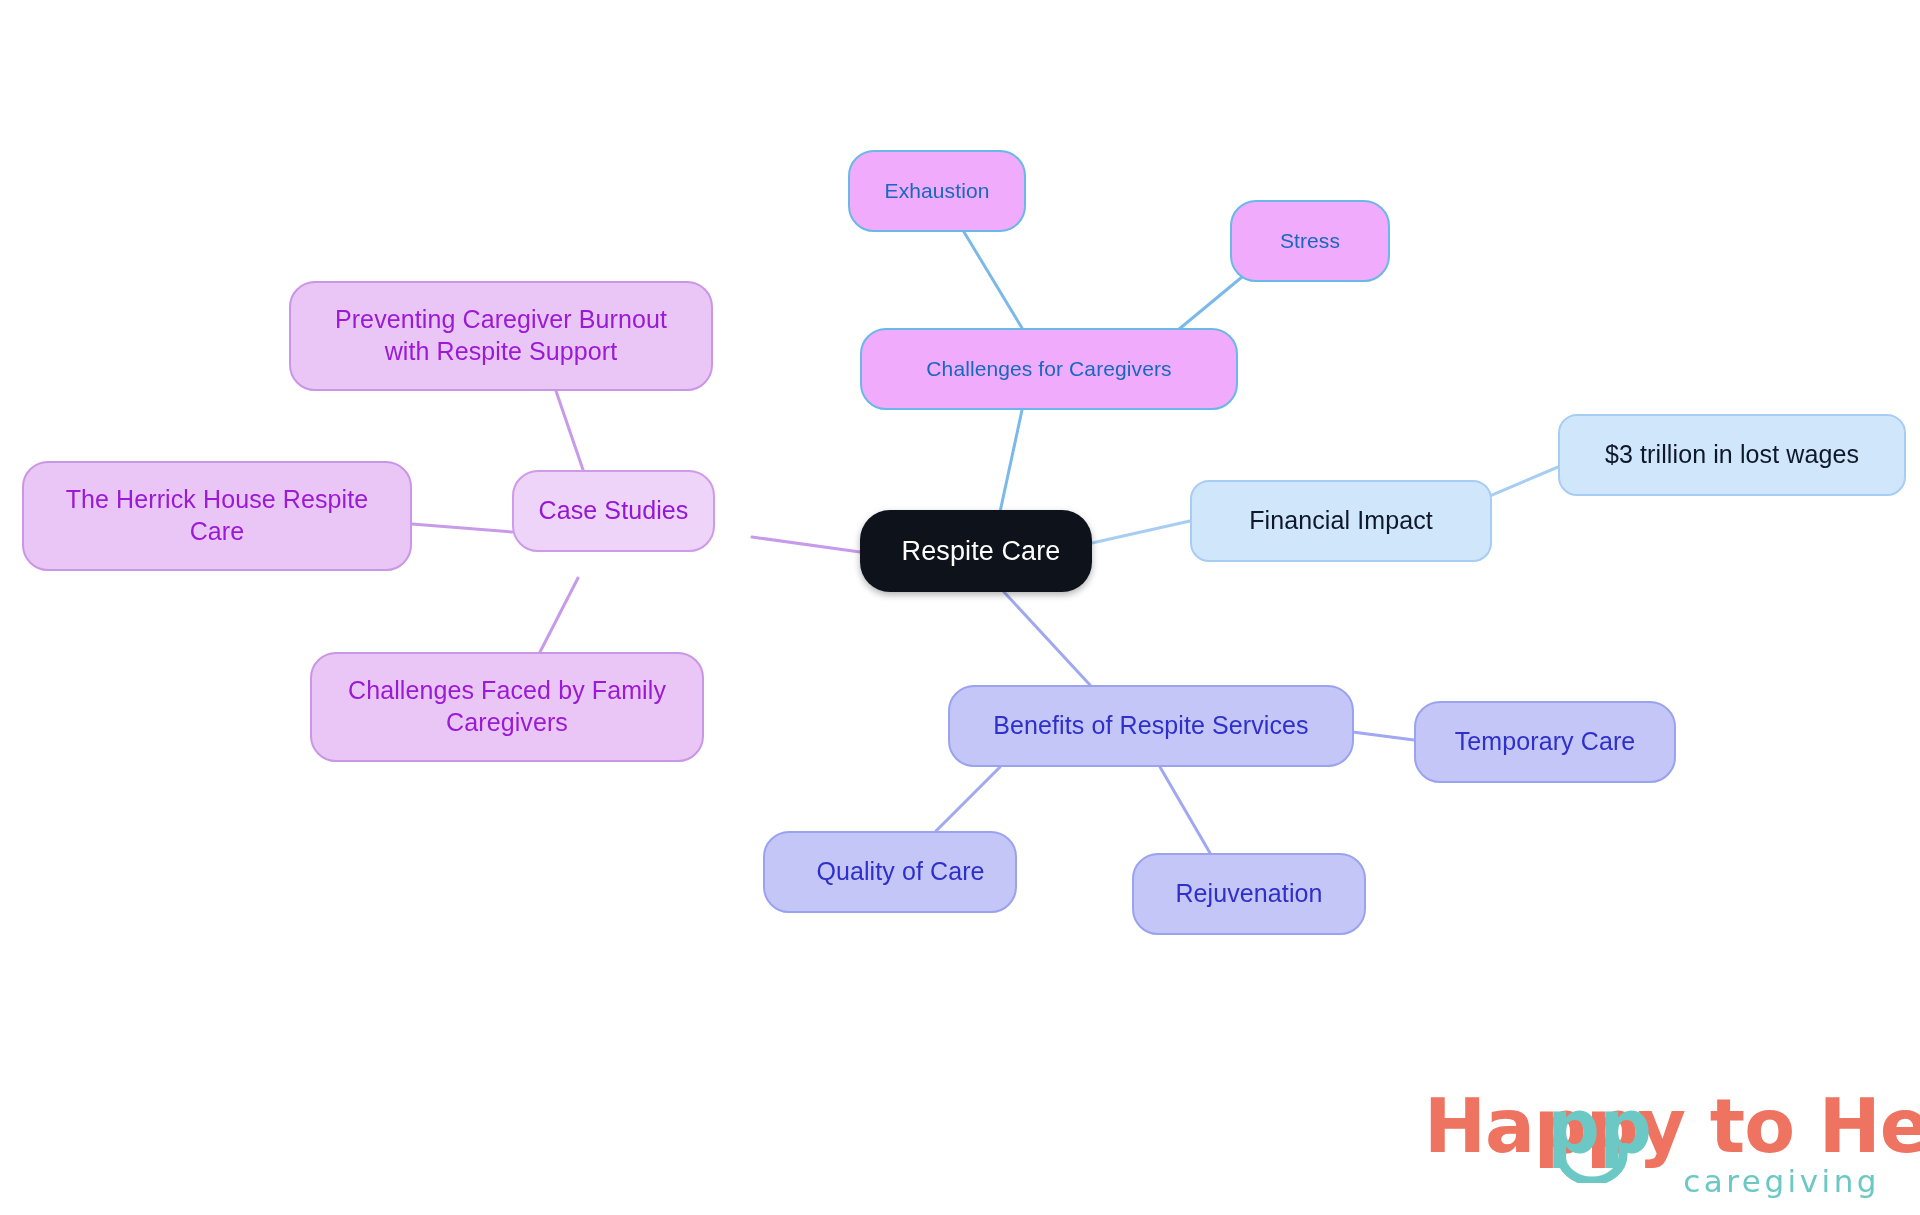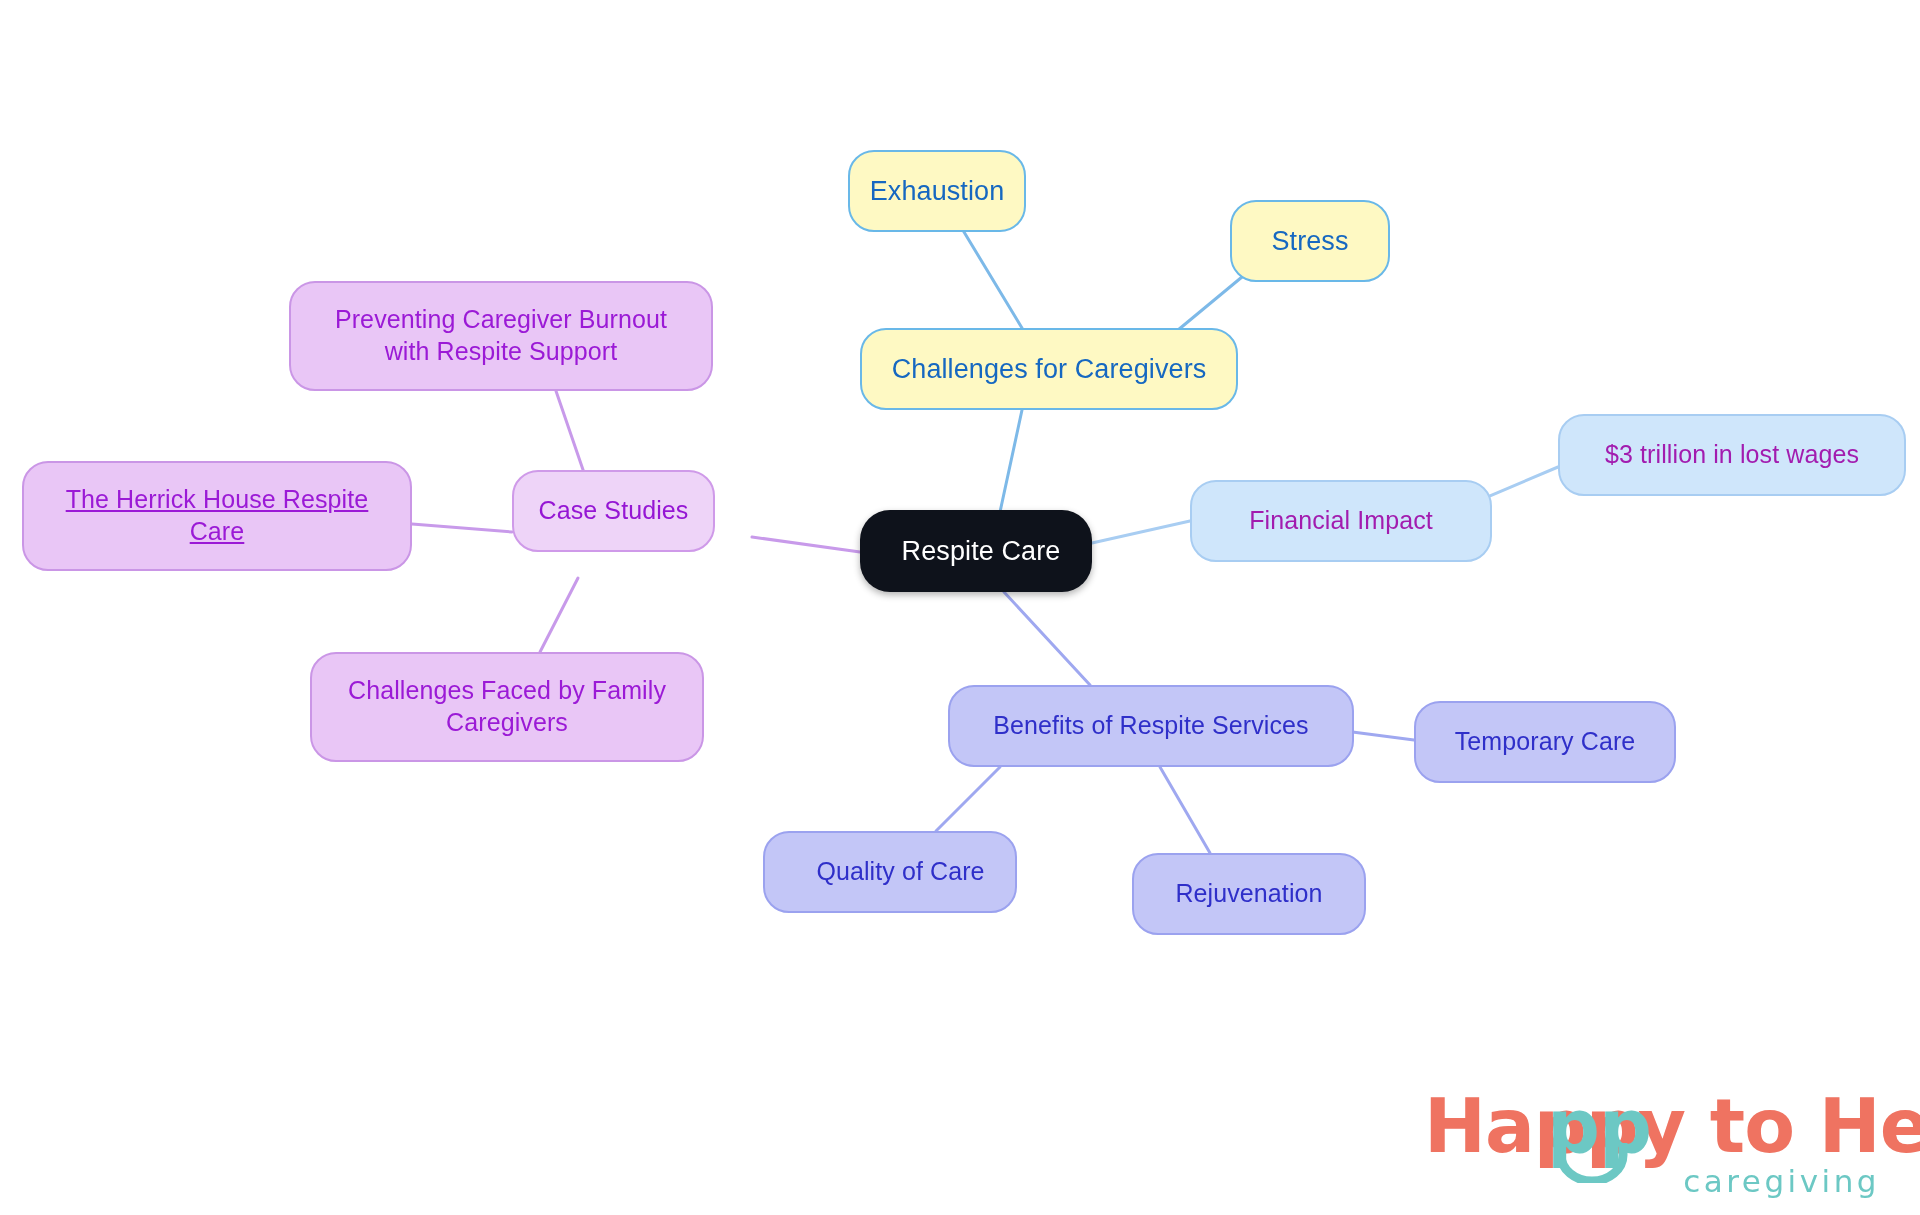--- a/index.html
+++ b/index.html
@@ -47,30 +47,31 @@
   .node.root {
     border-radius: 30px;
     border-width: 0;
     color: #ffffff;
     background: #0e121b;
     font-size: 27px;
     box-shadow: 0 3px 7px rgba(0,0,0,0.30);
     padding-left: 24px;
   }
   .node.blue-dark {
-    background: #fef9c3;
+    background: #f0abfc;
     border-color: #69b8e8;
     color: #1668c1;
-    font-size: 27px;
+    font-size: 21px;
   }
   .node.blue-light {
     background: #cfe6fb;
     border-color: #a8cdf2;
-    color: #a21caf;
+    color: #0f172a;
     font-size: 25px;
+    border-radius: 19px;
   }
   .node.periwinkle {
     background: #c3c6f7;
     border-color: #9ba2ef;
     color: #2f2fc9;
     font-size: 25px;
   }
   .node.lilac {
     background: #eed4f8;
     border-color: #cf9ae9;
@@ -162,21 +163,21 @@
       <div class="node blue-dark" style="left: 1230px; top: 200px; width: 160px; height: 82px;">Stress</div>
       <div class="node blue-light" style="left: 1190px; top: 480px; width: 302px; height: 82px;">Financial Impact</div>
       <div class="node blue-light" style="left: 1558px; top: 414px; width: 348px; height: 82px;">$3 trillion in lost wages</div>
       <div class="node periwinkle" style="left: 948px; top: 685px; width: 406px; height: 82px;">Benefits of Respite Services</div>
       <div class="node periwinkle" style="left: 1414px; top: 701px; width: 262px; height: 82px;">Temporary Care</div>
       <div class="node periwinkle" style="left: 763px; top: 831px; width: 254px; height: 82px; padding-left: 35px;">Quality of Care</div>
       <div class="node periwinkle" style="left: 1132px; top: 853px; width: 234px; height: 82px;">Rejuvenation</div>
       <div class="node lilac" style="left: 512px; top: 470px; width: 203px; height: 82px;">Case Studies</div>
       <div class="node lilac-deep" style="left: 289px; top: 281px; width: 424px; height: 110px;">Preventing Caregiver Burnout
 with Respite Support</div>
-      <div class="node lilac-deep" style="left: 22px; top: 461px; width: 390px; height: 110px; text-decoration: underline;">The Herrick House Respite
+      <div class="node lilac-deep" style="left: 22px; top: 461px; width: 390px; height: 110px;">The Herrick House Respite
 Care</div>
       <div class="node lilac-deep" style="left: 281px; top: 652px; width: 394px; height: 110px; margin-left: 29px;">Challenges Faced by Family
 Caregivers</div>
     </div>
 
   <div id="logo">
     <div class="logo-word" id="logo-main">Happy to Help</div>
     <div id="logo-pp">pp</div>
     <svg id="logo-smile" viewBox="0 0 74 42" xmlns="http://www.w3.org/2000/svg">
       <path d="M6 2 L6 14 A31 26 0 0 0 68 14 L68 2" fill="none" stroke="#6cc8c4" stroke-width="9" stroke-linecap="butt"></path>

